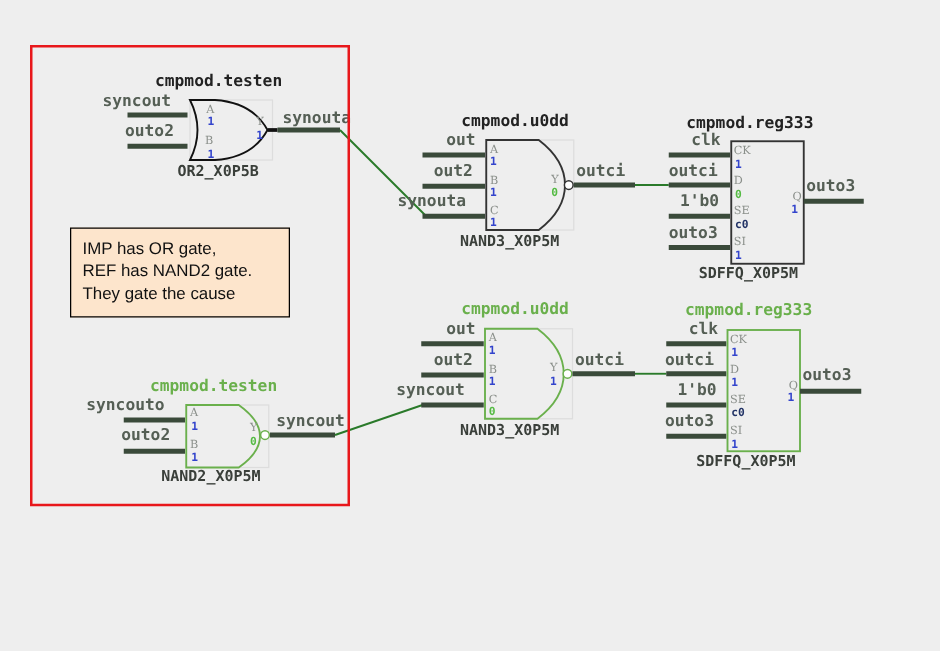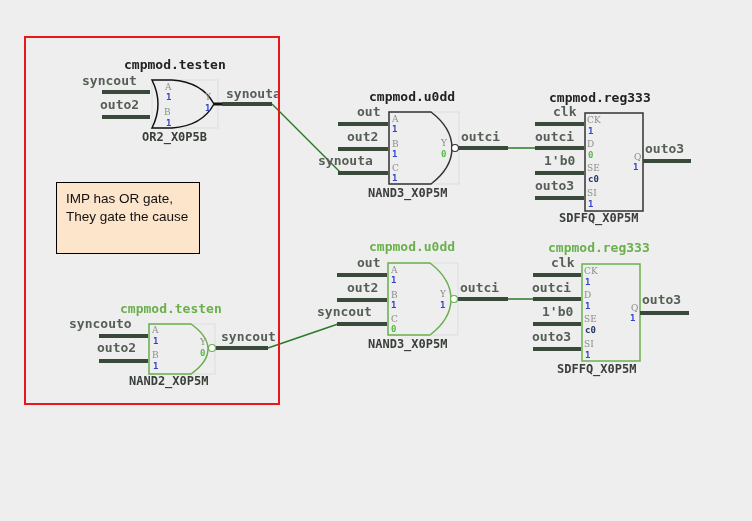--- a/index.html
+++ b/index.html
@@ -5,21 +5,21 @@
   html, body { margin: 0; padding: 0; }
   body { width: 752px; height: 521px; background: #eeeeee; position: relative; overflow: hidden; font-family: "DejaVu Sans Mono", monospace; }
   svg { position: absolute; left: 0; top: 0; }
   .title { font-family: "DejaVu Sans Mono", monospace; font-weight: bold; font-size: 13px; }
   .sig { font-family: "DejaVu Sans Mono", monospace; font-weight: bold; font-size: 13px; fill: #555f55; }
   .cell { font-family: "DejaVu Sans Mono", monospace; font-weight: bold; font-size: 12px; fill: #3a3f3a; }
   .pin { font-family: "DejaVu Serif", serif; font-size: 9px; fill: #8a8f8a; }
   .val { font-family: "DejaVu Sans Mono", monospace; font-size: 9px; font-weight: bold; }
   .wire { stroke: #3a4a3a; stroke-width: 4; }
   .note {
-    position: absolute; left: 56px; top: 182px; width: 144px; height: 72px;
+    position: absolute; left: 56px; top: 182px; width: 176px; height: 72px;
     background: #fde5cc; border: 1px solid #000; box-sizing: border-box;
     font-family: "Liberation Sans", sans-serif; font-size: 13.5px; color: #111;
     padding: 7px 0 0 9px; line-height: 18px;
   }
   .note div { white-space: nowrap; }
   .hl { position: absolute; left: 24px; top: 36px; width: 256px; height: 369px; border: 2px solid #e8171b; box-sizing: border-box; }
 </style>
 </head>
 <body>
 
@@ -167,14 +167,15 @@
     <text class="cell" x="557" y="373">SDFFQ_X0P5M</text>
   </g>
   <text class="sig" x="642" y="304">outo3</text>
   <line class="wire" x1="640" y1="313" x2="689" y2="313"></line>
 </svg>
 
 <div class="hl"></div>
 
 <div class="note">
   <div>IMP has OR gate,</div>
+  <div>REF has NAND2 gate.</div>
   <div>They gate the cause</div>
 </div>
 
 </body></html>

